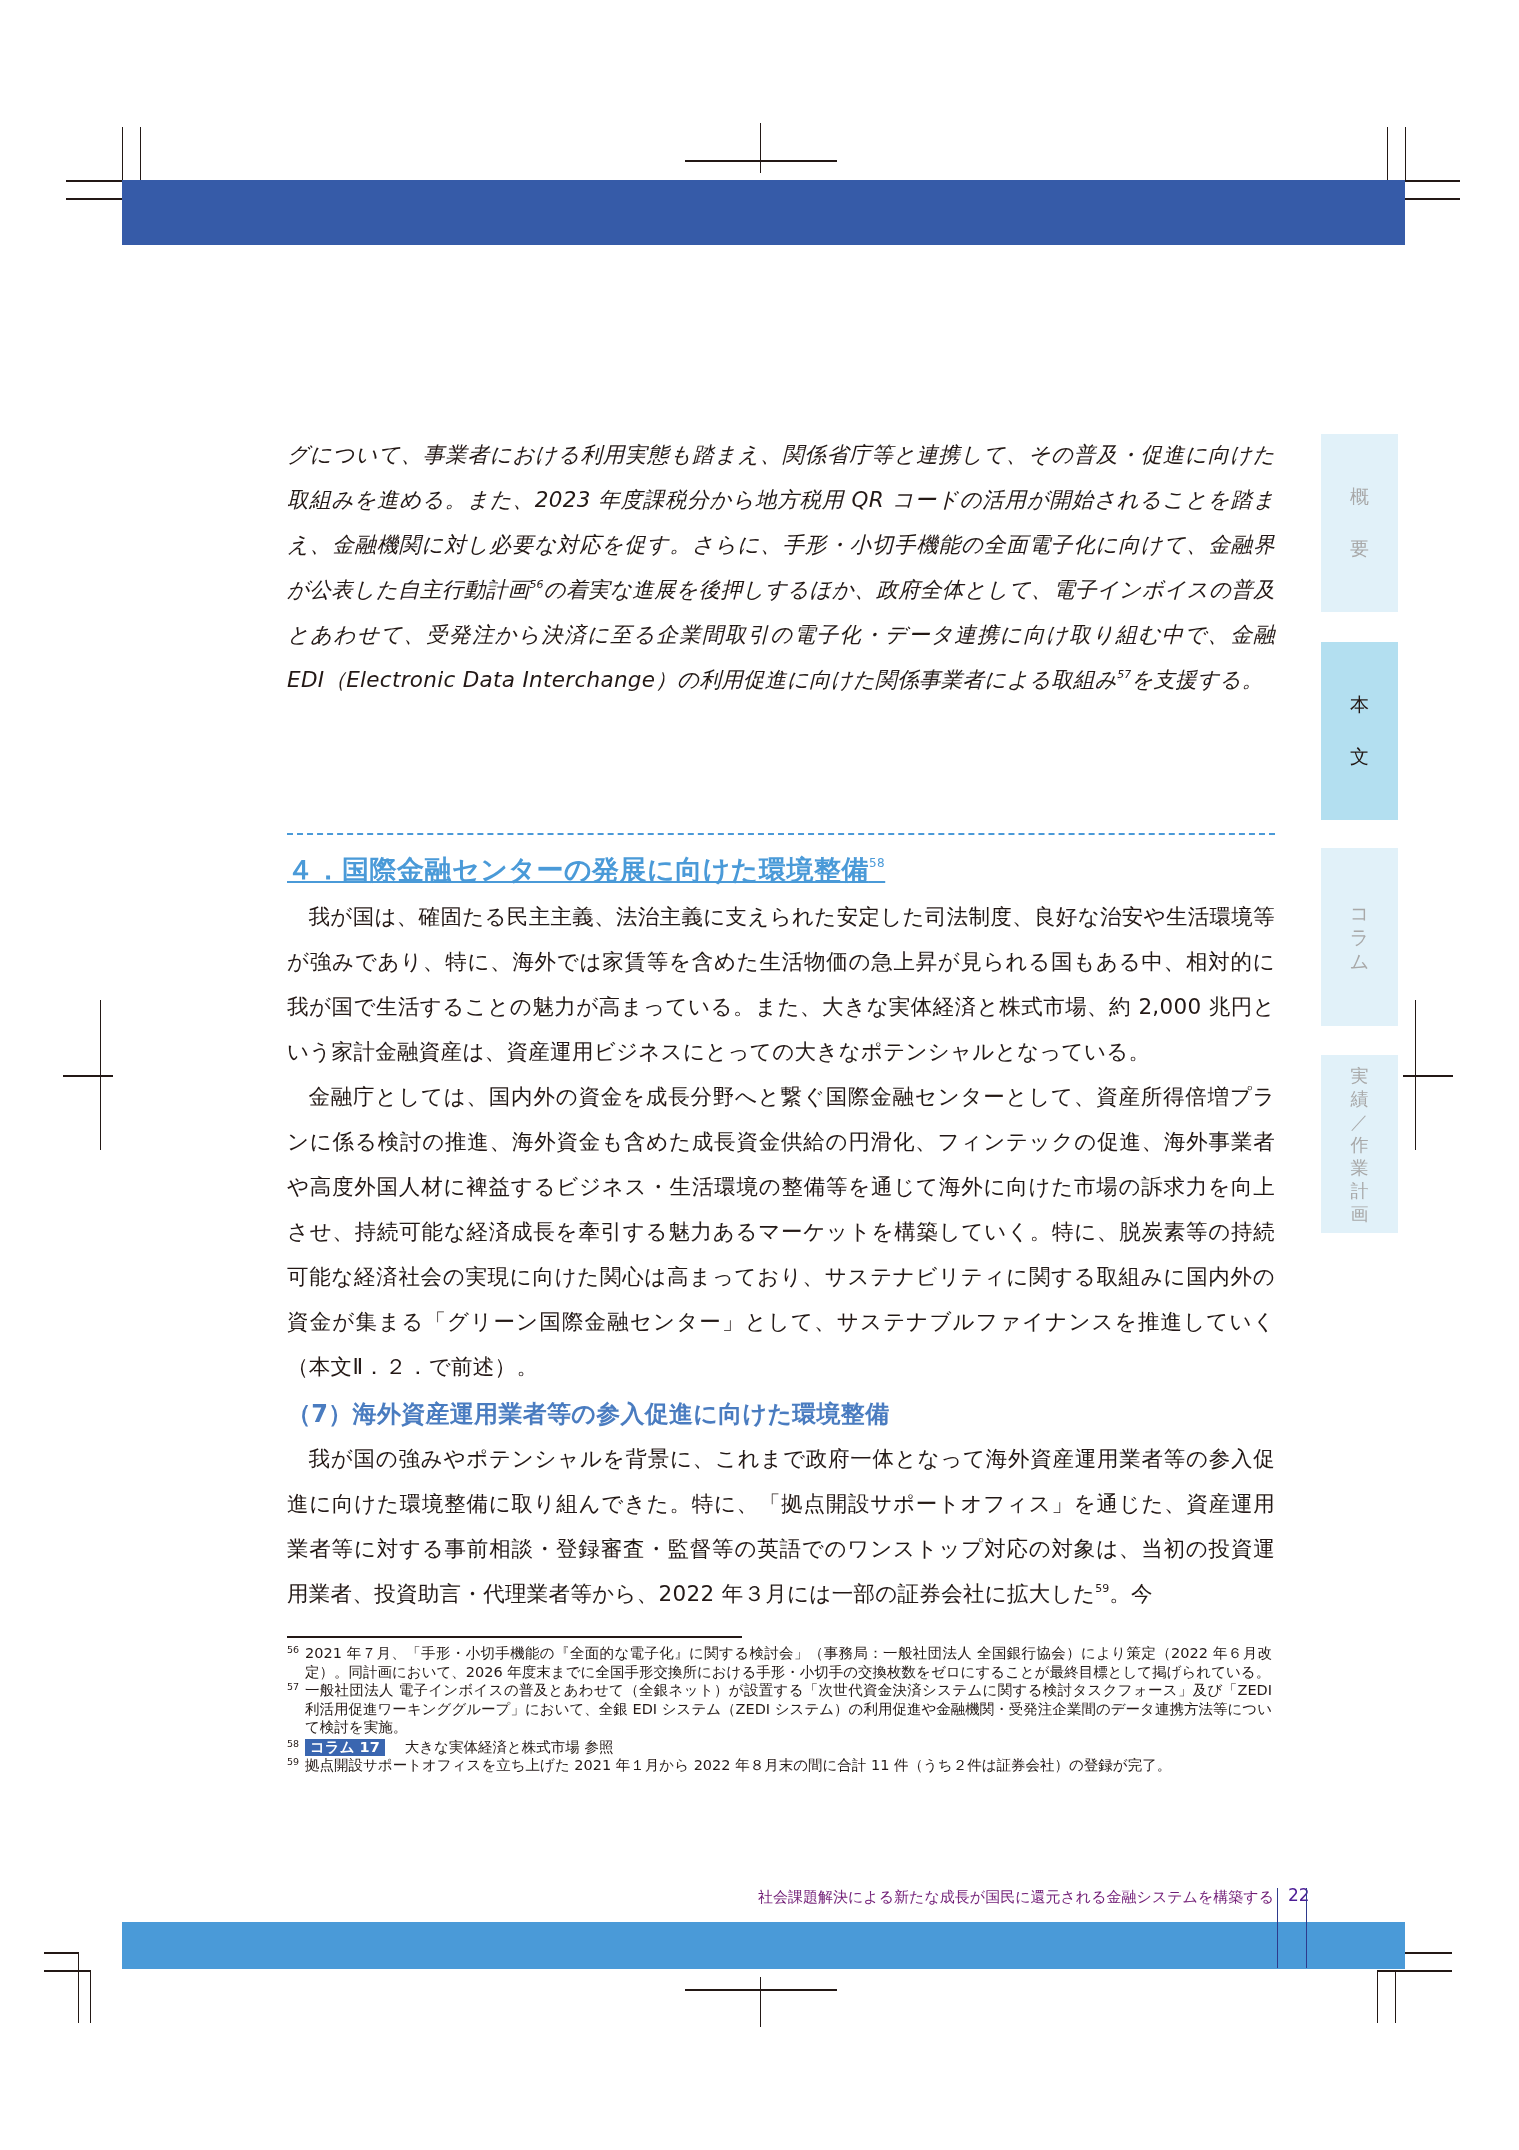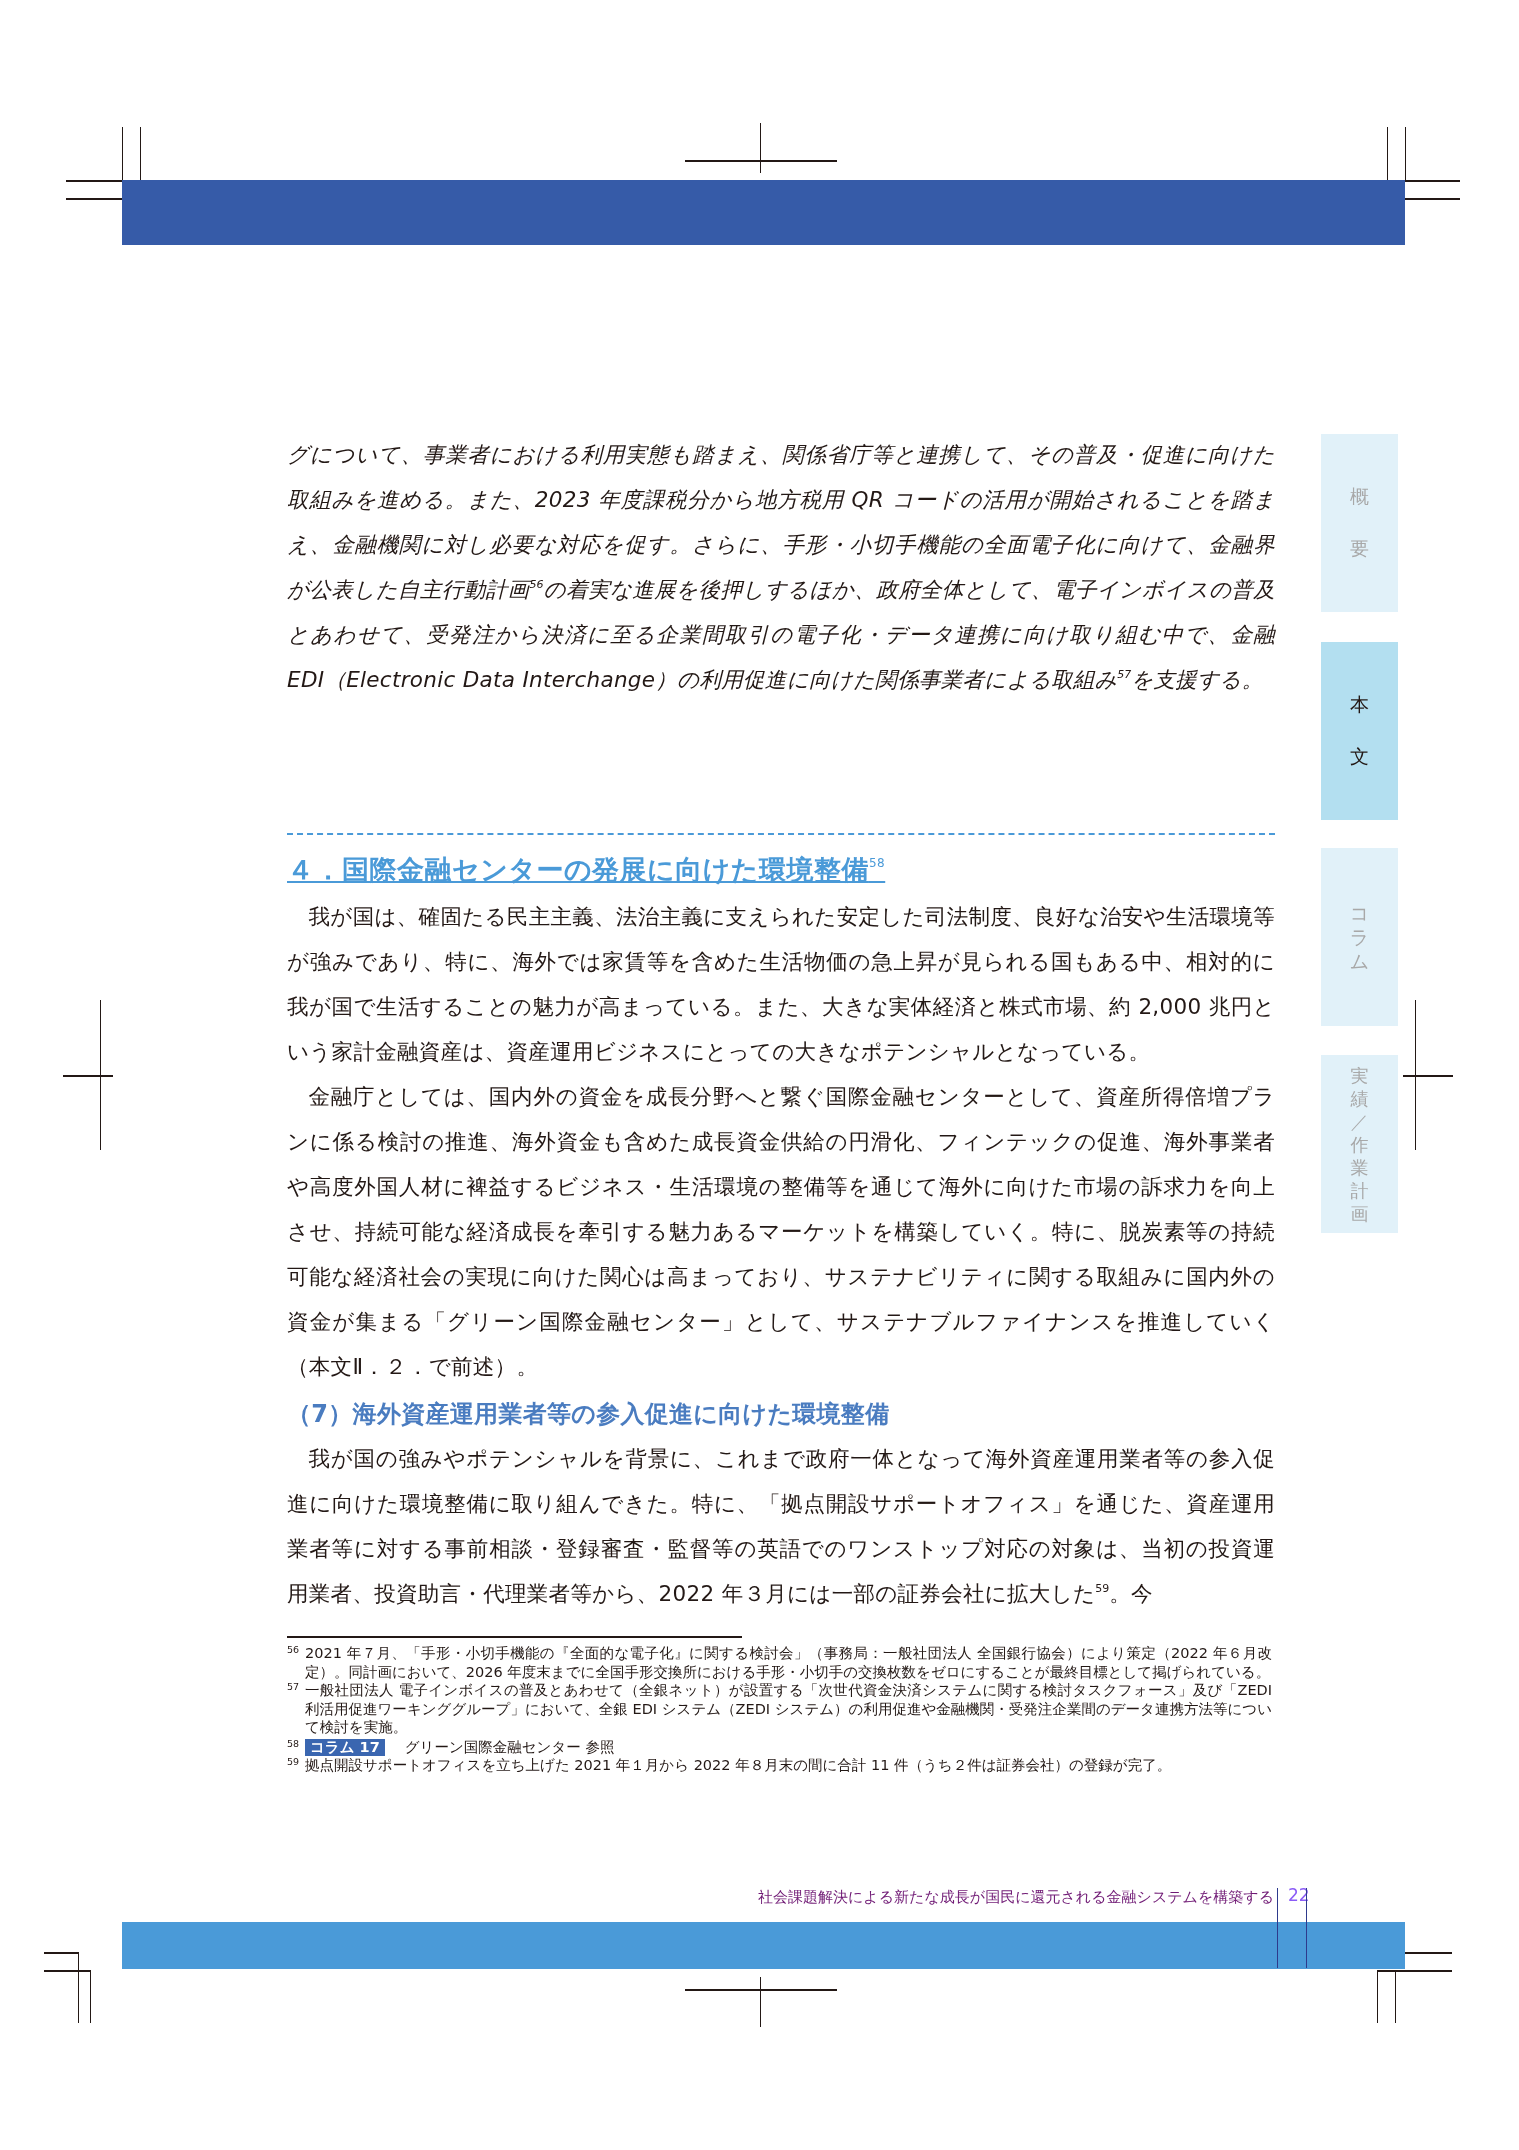--- a/index.html
+++ b/index.html
@@ -147,21 +147,21 @@
       top: 1888px;
       right: 245px;
       font-size: 15px;
       color: #701a75;
       white-space: nowrap;
     }
     .page-num {
       position: absolute;
       left: 1288px; top: 1885px;
       font-size: 17px;
-      color: #8b5cf6;
+      color: #4c1d95;
     }
     .page-divider {
       position: absolute;
       width: 1px;
       background: #2e3a8c;
     }
   </style>
 </head>
 <body>
 
@@ -249,21 +249,21 @@
   <div class="fn-item">
     <span class="fn-num">56</span>
     <span>2021 年７月、「手形・小切手機能の『全面的な電子化』に関する検討会」（事務局：一般社団法人 全国銀行協会）により策定（2022 年６月改定）。同計画において、2026 年度末までに全国手形交換所における手形・小切手の交換枚数をゼロにすることが最終目標として掲げられている。</span>
   </div>
   <div class="fn-item">
     <span class="fn-num">57</span>
     <span>一般社団法人 電子インボイスの普及とあわせて（全銀ネット）が設置する「次世代資金決済システムに関する検討タスクフォース」及び「ZEDI 利活用促進ワーキンググループ」において、全銀 EDI システム（ZEDI システム）の利用促進や金融機関・受発注企業間のデータ連携方法等について検討を実施。</span>
   </div>
   <div class="fn-item" style="margin-top:1px;">
     <span class="fn-num">58</span>
-    <span class="col-badge">コラム 17</span><span>グリーン国際金融センター 参照</span>
+    <span class="col-badge">コラム 17</span><span>大きな実体経済と株式市場 参照</span>
   </div>
   <div class="fn-item">
     <span class="fn-num">59</span>
     <span>拠点開設サポートオフィスを立ち上げた 2021 年１月から 2022 年８月末の間に合計 11 件（うち２件は証券会社）の登録が完了。</span>
   </div>
 </div>
 
 <div class="running-footer">社会課題解決による新たな成長が国民に還元される金融システムを構築する</div>
 <div class="page-divider" style="left:1277px; top:1888px; height:80px;"></div>
 <div class="page-num">22</div>

